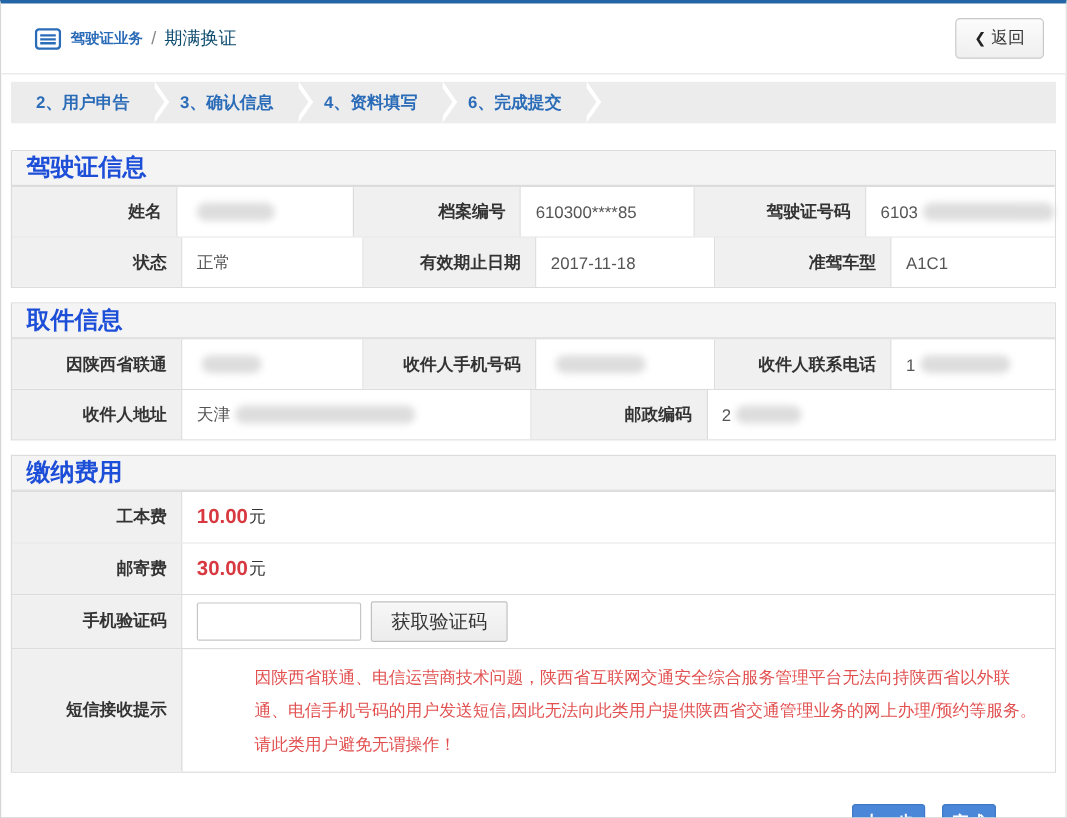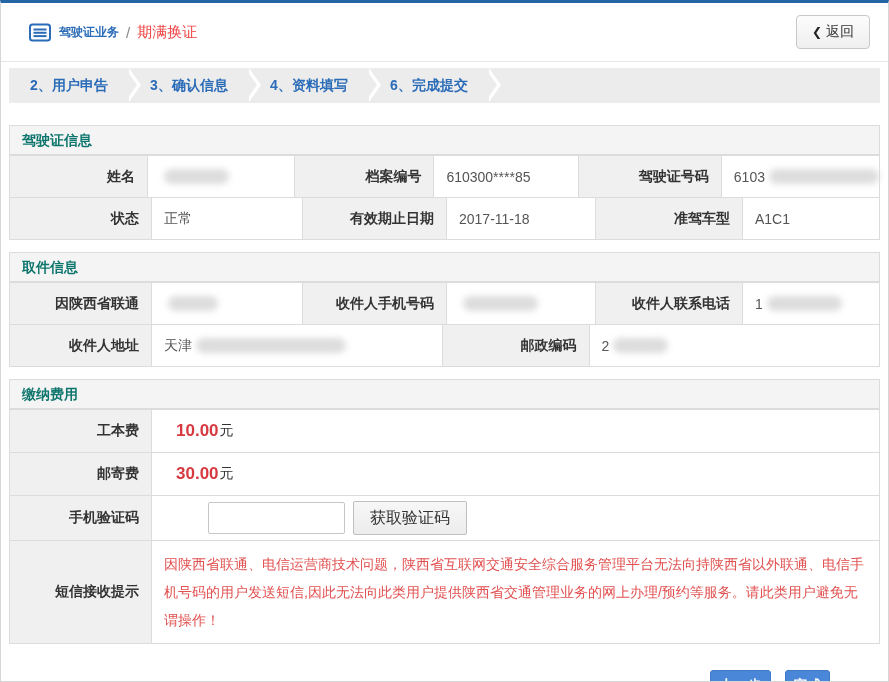--- a/index.html
+++ b/index.html
@@ -8,21 +8,21 @@
 
   .page { width:889px; height:682px; background:#fff;
           border:1px solid #d6d6d6; border-top:3px solid #2465a5; overflow:hidden; }
 
   
   .header { height:59px; display:flex; align-items:center; padding:0 10px 0 28px;
             border-bottom:1px solid #e7e7e7; background:#fff; }
   .hicon { display:inline-flex; margin-right:8px; }
   .title { color:#2b6cb8; font-size:12px; font-weight:bold; }
   .crumb-sep { color:#888; font-size:15px; margin:0 7px; }
-  .subtitle { color:#ef4444; font-size:15px; }
+  .subtitle { color:#0c4a6e; font-size:15px; }
   .back-btn { margin-left:auto; margin-right:8px; cursor:pointer;
               background:linear-gradient(#fcfcfc,#efefef); border:1px solid #c8c8c8;
               border-radius:4px; padding:7px 15px; font-size:14px; color:#333;
               font-family:inherit; display:flex; align-items:center; gap:4px; }
   .back-arrow { font-size:12px; color:#222; }
 
   
   .steps { display:flex; height:35px; margin:6px 8px 0 8px; overflow:hidden; }
   .step { position:relative; width:120px; flex:none; background:#ececec;
           display:flex; align-items:center; justify-content:center;
@@ -35,43 +35,43 @@
                   border-left:12px solid #ececec; }
   .step.active { background:#2f80e0; color:#fff; z-index:4; width:132px; }
   .step.active::after  { right:-15px; border-left-color:#fff; z-index:2; }
   .step.active::before { right:-12px; border-left-color:#2f80e0; z-index:3; }
   .step-filler { flex:1; background:#ececec; }
 
   
   .section { margin:12px 8px 0 8px; border:1px solid #dcdcdc; background:#fff; }
   .section.first { margin-top:22px; }
   .section-title { height:29px; line-height:29px; background:#f4f4f4;
-                   border-bottom:1px solid #dcdcdc; font-size:14px; font-weight:bold;
-                   color:#0f766e; padding-left:12px; }
+                   border-bottom:1px solid #dcdcdc; font-size:20px; font-weight:bold;
+                   color:#1d4ed8; padding-left:12px; }
   .row { display:flex; border-top:1px solid #dcdcdc; min-height:42px; align-items:stretch; }
   .row:first-of-type { border-top:none; }
   .c { display:flex; align-items:center; font-size:14px; }
   .lab { background:#f0f0f0; color:#333; font-weight:bold; justify-content:flex-end;
          padding-right:12px; border-right:1px solid #dcdcdc; }
   .val { background:#fff; color:#555; padding-left:12px; border-right:1px solid #dcdcdc; }
   .val.last { border-right:none; }
   .w-l1 { width:142px; } .w-v1 { width:151px; } .w-l2 { width:144px; }
   .w-v2 { width:149px; } .w-l3 { width:147px; } .w-v3 { flex:1; }
   .w-span { flex:1; }
 
   .blur-blob { display:inline-block; height:15px; border-radius:8px;
                background:#d7d7d7; filter:blur(3px); opacity:.85; margin-left:4px; }
   .b65 { width:65px; } .b110 { width:110px; } .b50 { width:50px; }
   .b75 { width:75px; } .b150 { width:150px; } .b55 { width:55px; }
 
   
-  .fee-row { min-height:43px;gap:12px; }
+  .fee-row { min-height:43px; }
   .amount { color:#d8383f; font-weight:bold; font-size:17px; }
   .unit { color:#333; font-size:14px; margin-left:1px; }
-  .sms-row { min-height:45px;gap:44px; }
+  .sms-row { min-height:45px; }
   .code-input { width:137px; height:32px; border:1px solid #c6c6c6; border-radius:2px;
                 margin-right:8px; font-size:14px; padding:0 8px; font-family:inherit; }
   .code-btn { height:34px; padding:0 16px; background:linear-gradient(#f7f7f7,#ececec);
               border:1px solid #bfbfbf; border-radius:2px; font-size:16px; color:#333;
               cursor:pointer; font-family:inherit; }
   .notice-row { min-height:74px; }
   .notice-text { color:#e25050; font-size:14px; line-height:28px;
                  padding:9px 14px 9px 12px; display:block; align-self:center; }
 
   
@@ -206,21 +206,21 @@
     </div>
     <div class="row sms-row">
       <div class="c lab w-l1">手机验证码</div>
       <div class="c val w-span last">
         <input class="code-input" type="text" value="" style="">
         <button class="code-btn">获取验证码</button>
       </div>
     </div>
     <div class="row notice-row">
       <div class="c lab w-l1">短信接收提示</div>
-      <div class="c val w-span last" style="padding-left:0;">
+      <div class="c val w-span last" style="padding-left:0;margin-left:48px;">
         <span class="notice-text">因陕西省联通、电信运营商技术问题，陕西省互联网交通安全综合服务管理平台无法向持陕西省以外联通、电信手机号码的用户发送短信,因此无法向此类用户提供陕西省交通管理业务的网上办理/预约等服务。请此类用户避免无谓操作！</span>
       </div>
     </div>
   </div>
 
   <div class="footer">
     <button class="btn-blue btn-prev">上一步</button>
     <button class="btn-blue btn-done">完成</button>
   </div>
 

